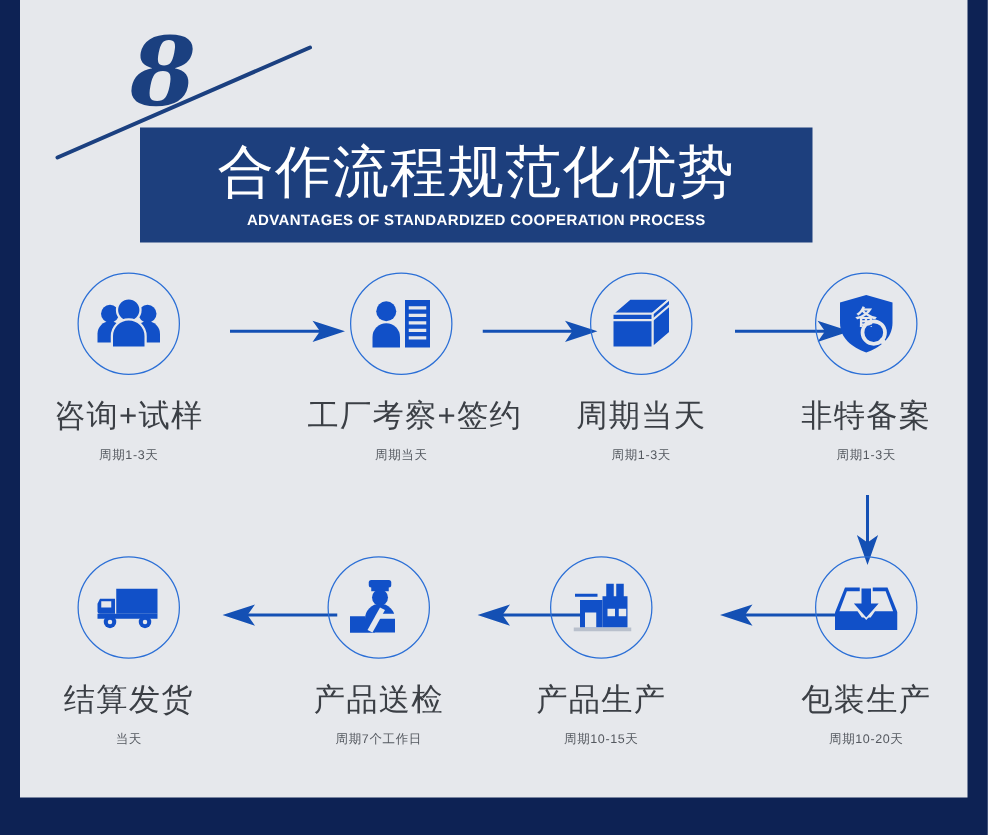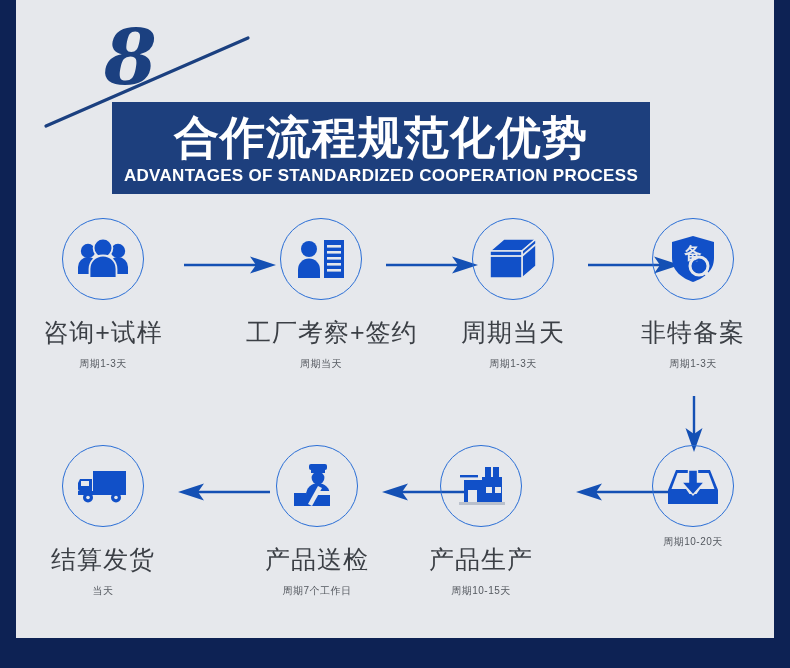--- a/index.html
+++ b/index.html
@@ -47,28 +47,28 @@
     background:#1d3f7d;
     display:flex;
     flex-direction:column;
     align-items:center;
     justify-content:center;
     padding-top:2px;
   }
   #title-cn {
     color:#ffffff;
     font-size:45px;
-    font-weight:700;
+    font-weight:400;
     letter-spacing:1px;
     line-height:52px;
     white-space:nowrap;
   }
   #title-en {
     color:#ffffff;
-    font-size:17px;
+    font-size:12px;
     font-weight:700;
     letter-spacing:0.3px;
     line-height:20px;
     white-space:nowrap;
     margin-top:2px;
   }
 
   
   .row { position:absolute; left:0; width:758px; height:185px; }
   #row1 { top:218px; }
@@ -234,21 +234,21 @@
         </div>
         <div class="step-title">结算发货</div>
         <div class="step-sub">当天</div>
       </div>
 
       <svg class="arrow-h" style="left:162px;" viewBox="0 0 92 22">
         <line x1="92" y1="11" x2="16" y2="11" stroke="#1450b4" stroke-width="2.4"></line>
         <path d="M0 11 L26 2.5 L20 11 L26 19.5 Z" fill="#1450b4"></path>
       </svg>
 
-      <div class="step" style="left:226px;">
+      <div class="step" style="left:212px;">
         <div class="circle">
           <svg width="50" height="48" viewBox="0 0 50 48">
             <rect x="17" y="2" width="18" height="6" rx="2" fill="#1150c8"></rect>
             <rect x="19" y="7" width="14" height="4" fill="#1150c8"></rect>
             <circle cx="26" cy="16" r="6.4" fill="#1150c8"></circle>
             <path d="M14 44 v-11 a12 12 0 0 1 24 0 v11 z" fill="#1150c8"></path>
             <path d="M2 31 h12 v13 H2 z" fill="#1150c8"></path>
             <rect x="2" y="38" width="20" height="6" fill="#1150c8"></rect>
             <path d="M16 42 L26 24 L30 26 L20 44 Z" fill="#e6e8ec"></path>
             <rect x="26" y="29" width="12" height="4" fill="#e6e8ec"></rect>
@@ -287,18 +287,19 @@
       </svg>
 
       <div class="step" style="left:602px;">
         <div class="circle">
           <svg width="50" height="44" viewBox="0 0 50 44">
             <path d="M8 6 H42 L50 26 V40 H0 V26 Z" fill="#1150c8"></path>
             <path d="M9.5 9 H40.5 L46.5 25 H32 l-3.5 5 h-7 L18 25 H3.5 Z" fill="#e6e8ec"></path>
             <path d="M20.5 6 h9 v12 h7 L25 31 L13.5 18 h7 z" fill="#1150c8" stroke="#e6e8ec" stroke-width="1.4"></path>
           </svg>
         </div>
+        <div class="step-title">包装生产</div>
         <div class="step-sub">周期10-20天</div>
       </div>
     </div>
 
   </div>
 </div>
 
 </body></html>

